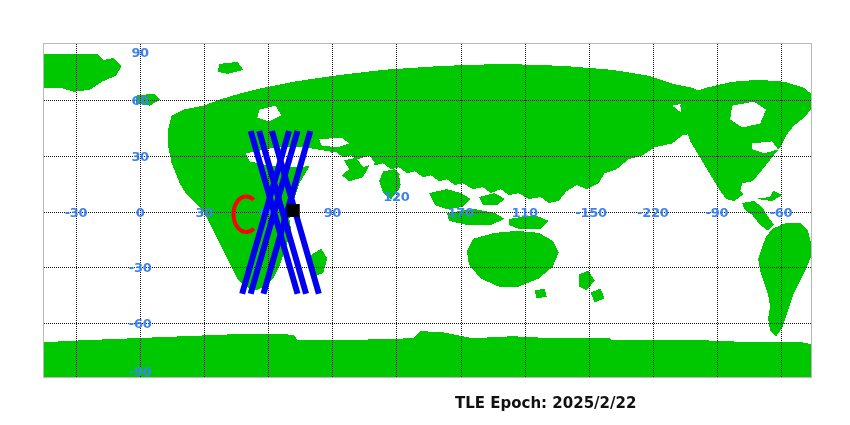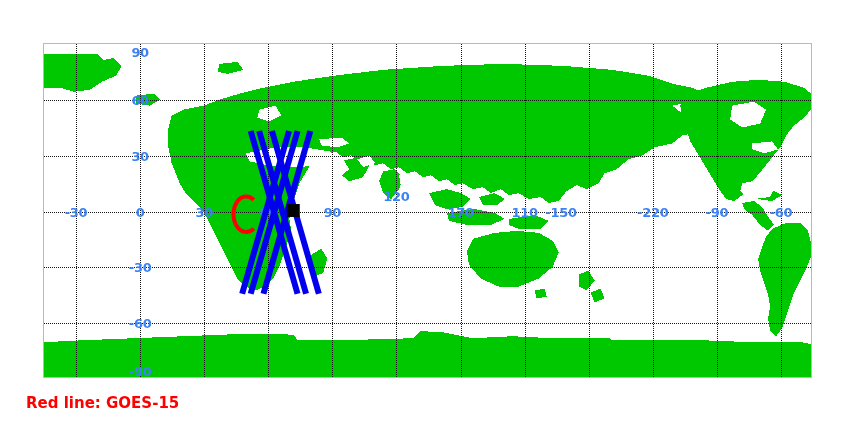--- a/index.html
+++ b/index.html
@@ -232,21 +232,21 @@
 
     <div id="tick-labels">
         <span class="tick-label lon-label" style="left: 32.0417px; top: 167.5px;">-30</span>
         <span class="tick-label lon-label" style="left: 96.125px; top: 167.5px;">0</span>
         <span class="tick-label lon-label" style="left: 160.208px; top: 167.5px;">30</span>
         <span class="tick-label lon-label" style="left: 224.292px; top: 167.5px;">60</span>
         <span class="tick-label lon-label" style="left: 288.375px; top: 167.5px;">90</span>
         <span class="tick-label lon-label" style="left: 352.458px; top: 152px;">120</span>
         <span class="tick-label lon-label" style="left: 416.542px; top: 167.5px;">170</span>
         <span class="tick-label lon-label" style="left: 480.625px; top: 167.5px;">110</span>
-        <span class="tick-label lon-label" style="left: 517px; top: 167.5px;">-150</span>
+        <span class="tick-label lon-label" style="left: 547px; top: 167.5px;">-150</span>
         <span class="tick-label lon-label" style="left: 608.792px; top: 167.5px;">-220</span>
         <span class="tick-label lon-label" style="left: 672.875px; top: 167.5px;">-90</span>
         <span class="tick-label lon-label" style="left: 736.958px; top: 167.5px;">-60</span>
         <span class="tick-label lat-label" style="left: 96.125px; top: 8px;">90</span>
         <span class="tick-label lat-label" style="left: 96.125px; top: 55.8333px;">60</span>
         <span class="tick-label lat-label" style="left: 96.125px; top: 111.667px;">30</span>
         <span class="tick-label lat-label" style="left: 96.125px; top: 223.333px;">-30</span>
         <span class="tick-label lat-label" style="left: 96.125px; top: 279.167px;">-60</span>
         <span class="tick-label lat-label" style="left: 96.125px; top: 327px;">-90</span>
       </div>
@@ -265,14 +265,14 @@
         </g>
       <g id="sat-markers">
           <rect x="243.425" y="161" width="13" height="13" fill="#000000"></rect>
         </g>
     </svg>
 
   </div>
 </div>
 
 <div id="legend-bar">
-  <span class="legend-entry" id="legend-red">Red line: GOES-15</span>
+  <span class="legend-entry" id="legend-epoch">TLE Epoch: 2025/2/22</span>
 </div>
 
 </body></html>

